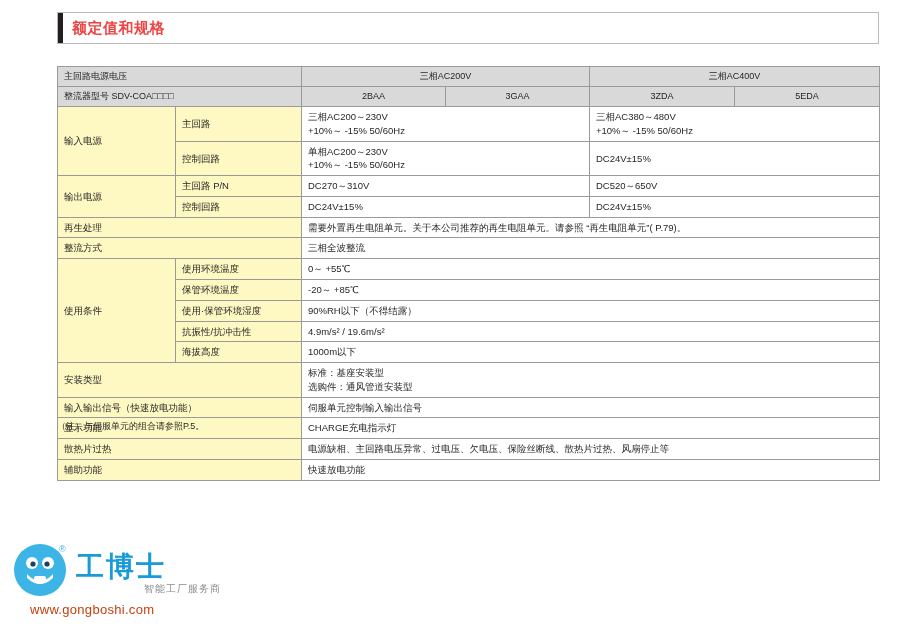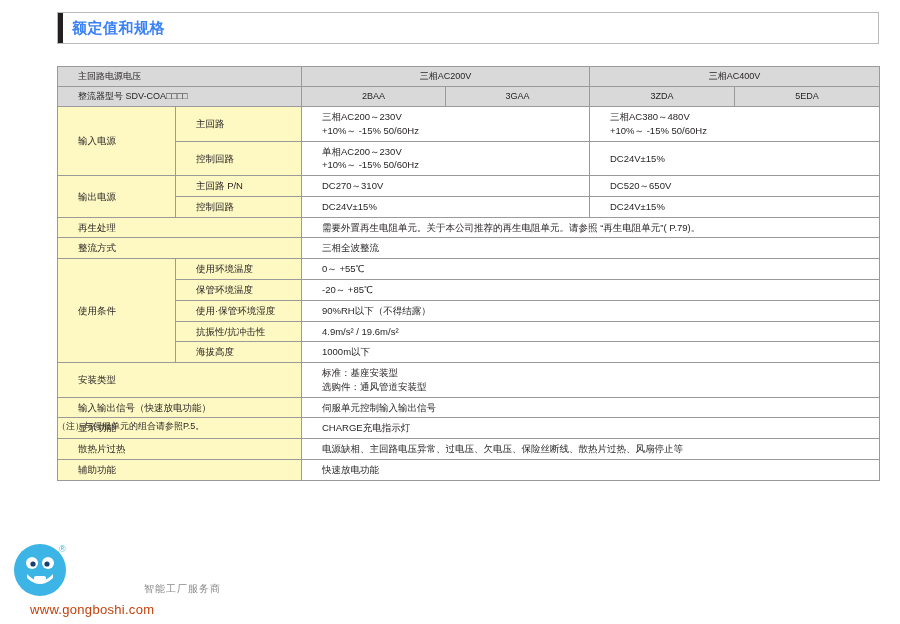--- a/index.html
+++ b/index.html
@@ -42,37 +42,37 @@
     height: 30px;
     background: #231f20;
   }
   .title-text {
     position: absolute;
     left: 14px;
     top: 6px;
     font-size: 15px;
     font-weight: bold;
     letter-spacing: 0.5px;
-    color: #3b82f6;
+    color: #ef4444;
   }
 
   
   .spec-table {
     position: absolute;
     left: 57px;
     top: 66px;
     width: 822px;
     border-collapse: collapse;
     table-layout: fixed;
     font-size: 9.5px;
     color: #231f20;
   }
   .spec-table td {
     border: 1px solid #9a9a9a;
-    padding: 3px 20px;
+    padding: 3px 6px;
     vertical-align: middle;
     line-height: 1.45;
     height: 16px;
     box-sizing: border-box;
   }
   .hdr {
     background: #d9d9d9;
     font-size: 9px;
   }
   .lbl {
@@ -291,17 +291,18 @@
       <svg class="logo-face" viewBox="0 0 38 34">
         <ellipse cx="11" cy="9" rx="6" ry="6" fill="#ffffff"></ellipse>
         <ellipse cx="27" cy="9" rx="6" ry="6" fill="#ffffff"></ellipse>
         <circle cx="12" cy="10" r="2.6" fill="#1b3f6b"></circle>
         <circle cx="26" cy="10" r="2.6" fill="#1b3f6b"></circle>
         <path d="M6 20 Q19 34 32 20 L32 24 Q19 36 6 24 Z" fill="#ffffff"></path>
         <rect x="13" y="22" width="12" height="5" rx="2" fill="#ffffff"></rect>
       </svg>
       <div class="logo-reg">®</div>
     </div>
+    <div class="logo-cn">工博士</div>
     <div class="logo-tag">智能工厂服务商</div>
     <div class="logo-url">www.gongboshi.com</div>
   </div>
 
 </div>
 
 </body></html>

